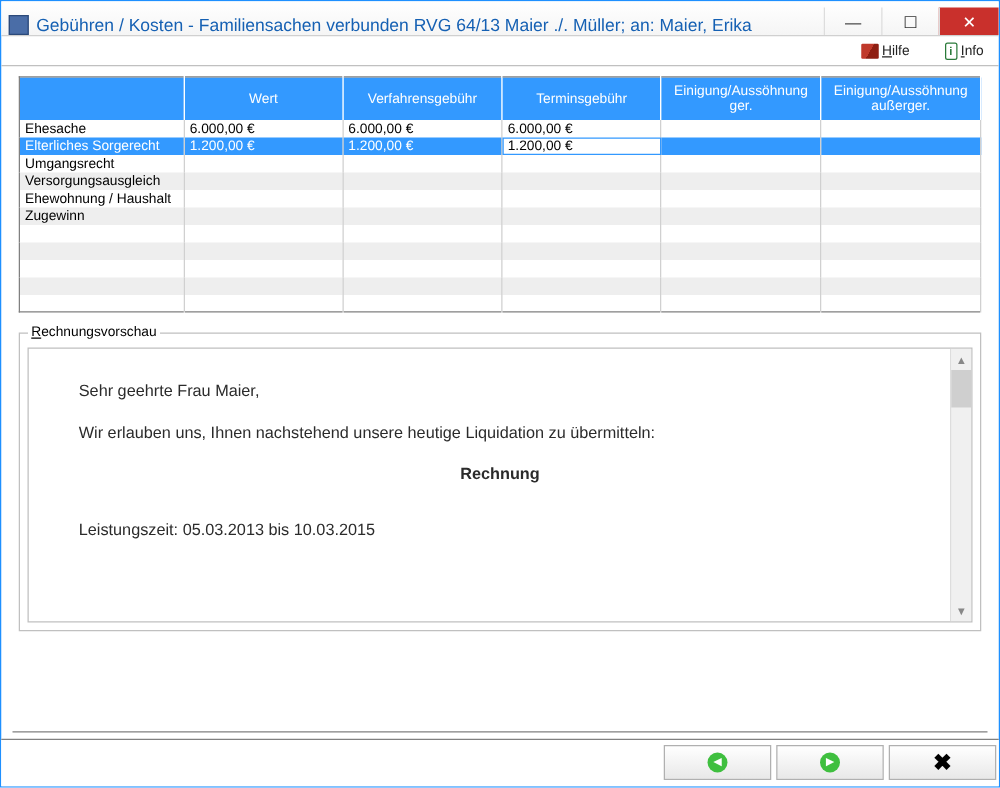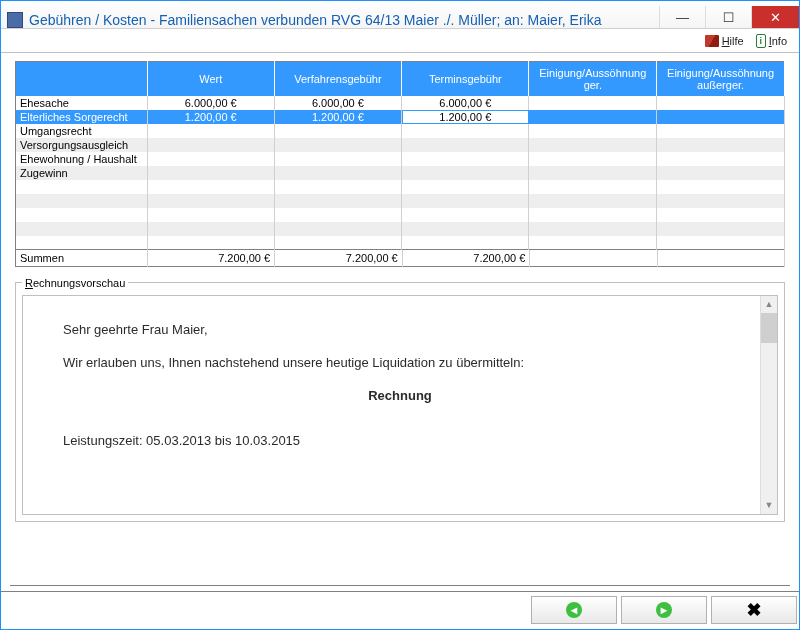--- a/index.html
+++ b/index.html
@@ -42,21 +42,21 @@
     }
     .win-btn.minimize { color: #333; }
     .win-btn.maximize { color: #333; }
     .win-btn.close { background: #c9302c; color: #fff; width: 48px; }
 
     .toolbar {
       height: 24px;
       display: flex;
       justify-content: flex-end;
       align-items: center;
-      gap: 4px;
+      gap: 20px;
       padding: 2px 8px;
       border-bottom: 1px solid #c0c0c0;
     }
     .tool-item {
       display: flex; align-items: center; gap: 3px;
       padding: 1px 4px;
       cursor: pointer;
     }
     .icon-book {
       width: 14px; height: 12px;
@@ -95,21 +95,21 @@
       height: 34px;
       vertical-align: middle;
     }
     .grid th:first-child { background: #3399ff; }
     .grid td {
       padding: 1px 4px;
       height: 14px;
       font-size: 11px;
       border-right: 1px solid #d0d0d0;
     }
-    .grid td.num { text-align: center; }
+    .grid td.num { text-align: left; }
     .grid tr.even td { background: #eeeeee; }
     .grid tr.odd td { background: #ffffff; }
     .grid tr.selected td { background: #3399ff; color: #fff; }
     .grid tr.selected td.focus {
       background: #fff; color: #000;
       outline: 1px solid #3399ff; outline-offset: -1px;
     }
     .grid tbody.spacer td { height: 14px; }
     .sum-row {
       width: 100%;
@@ -328,40 +328,20 @@
       <tr class="odd">
           <td></td>
           <td></td>
           <td></td>
           <td></td>
           <td></td>
           <td></td>
         </tr>
     </tbody>
   </table>
-  <table class="sum-row">
-    <colgroup>
-      <col style="width:132px">
-        <col style="width:128px">
-        <col style="width:128px">
-        <col style="width:128px">
-        <col style="width:128px">
-        <col style="width:128px">
-    </colgroup>
-    <tbody>
-        <tr>
-      <td>Summen</td>
-      <td class="num">7.200,00 €</td>
-      <td class="num">7.200,00 €</td>
-      <td class="num">7.200,00 €</td>
-      <td class="num"></td>
-      <td class="num"></td>
-    </tr>
-  </tbody>
-    </table>
 
   <fieldset class="preview">
     <legend><u>R</u><span id="legend-rest">echnungsvorschau</span></legend>
     <div class="preview-body">
       <p>Sehr geehrte Frau Maier,</p>
       <p>Wir erlauben uns, Ihnen nachstehend unsere heutige Liquidation zu übermitteln:</p>
       <p class="heading">Rechnung</p>
       <p>Leistungszeit: 05.03.2013 bis 10.03.2015</p>
       <div class="scrollbar">
         <div class="scroll-arrow">▲</div>

